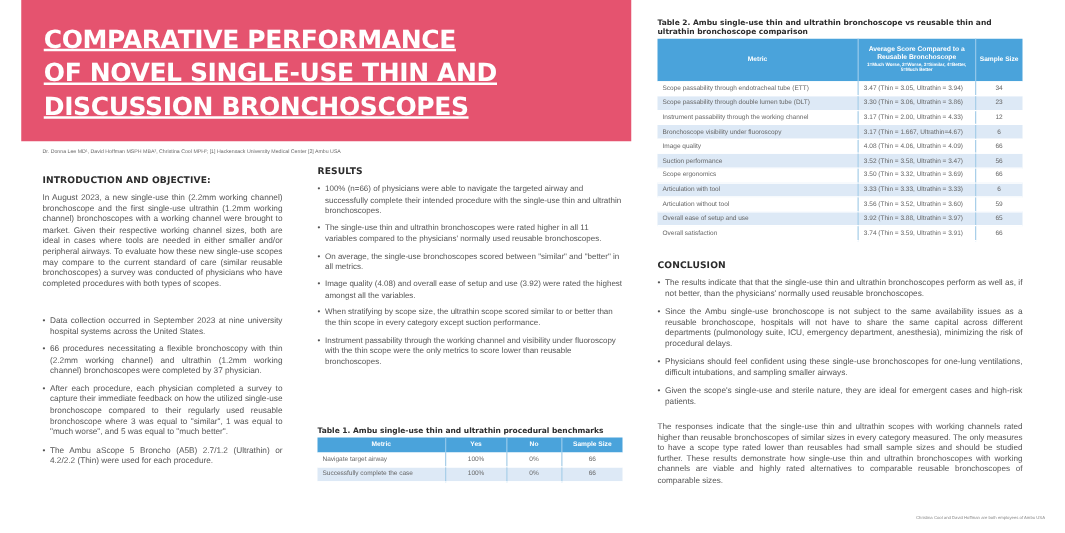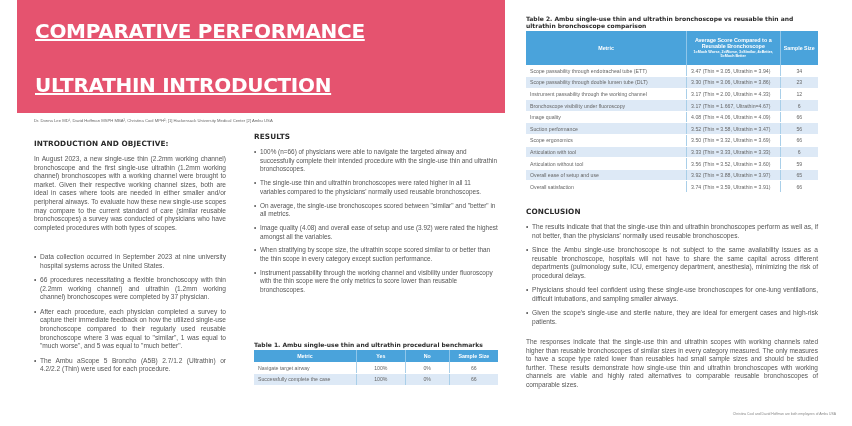--- a/index.html
+++ b/index.html
@@ -68,22 +68,22 @@
   .conclusion { position: absolute; left: 526px; top: 338px; width: 292px; }
   .conclusion p.body { font-size: 6.5px; line-height: 8.6px; }
   .footnote { position: absolute; right: 16px; top: 412px; font-size: 3.4px; color: #888; }
 </style>
 </head>
 <body>
 
 <div class="title-banner">
   <h1>
     <span>COMPARATIVE PERFORMANCE</span><br>
-    <br>
-    <span>ULTRATHIN INTRODUCTION</span>
+    <span>OF NOVEL SINGLE-USE THIN AND</span><br>
+    <span>DISCUSSION BRONCHOSCOPES</span>
   </h1>
 </div>
 <div class="authors">Dr. Donna Lee MD¹, David Hoffman MSPH MBA², Christina Cool MPH²; [1] Hackensack University Medical Center [2] Ambu USA</div>
 
 <div class="col col-left">
   <h2 class="sec">INTRODUCTION AND OBJECTIVE:</h2>
   <p class="body">In August 2023, a new single-use thin (2.2mm working channel) bronchoscope and the first single-use ultrathin (1.2mm working channel) bronchoscopes with a working channel were brought to market. Given their respective working channel sizes, both are ideal in cases where tools are needed in either smaller and/or peripheral airways. To evaluate how these new single-use scopes may compare to the current standard of care (similar reusable bronchoscopes) a survey was conducted of physicians who have completed procedures with both types of scopes.</p>
 </div>
 
 <div class="methods">

